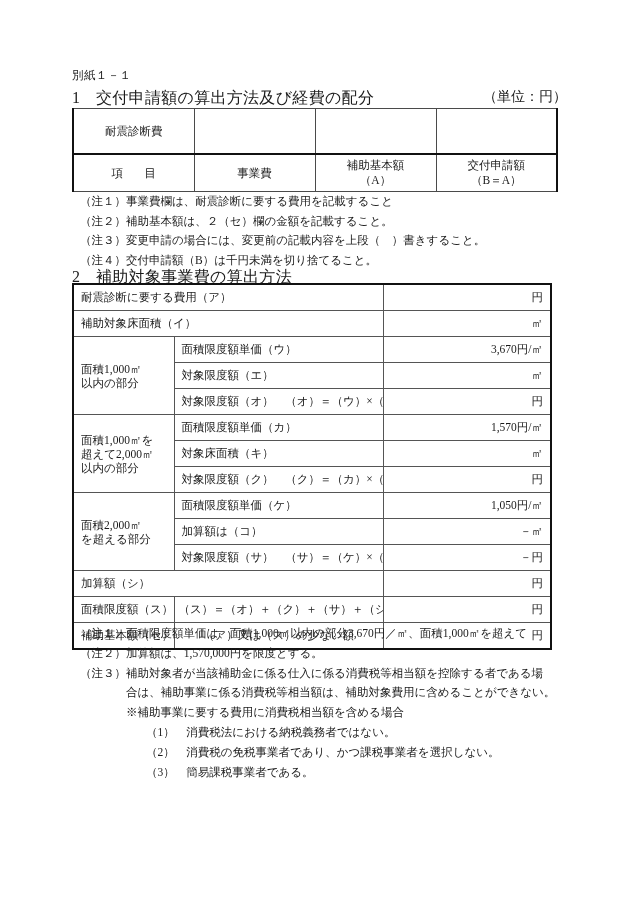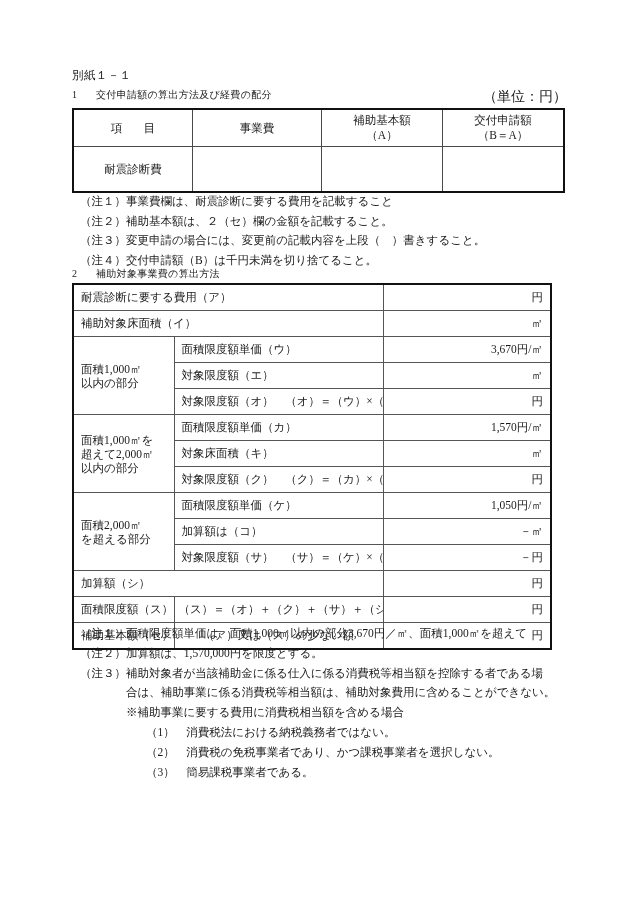--- a/index.html
+++ b/index.html
@@ -26,21 +26,21 @@
   .doc-label {
     position: absolute;
     left: 72px;
     top: 68px;
     font-size: 11.5px;
     letter-spacing: 0.4px;
     white-space: nowrap;
   }
   .sec-heading {
     position: absolute;
-    font-size: 10px;
+    font-size: 16px;
     white-space: nowrap;
     letter-spacing: 0.3px;
   }
   .sec1 { left: 72px; top: 88px; }
   .sec2 { left: 72px; top: 267px; }
   .sec-num { display: inline-block; width: 24px; }
   .unit-note {
     position: absolute;
     right: 70px;
     top: 88px;
@@ -136,40 +136,40 @@
   <div class="doc-label">別紙１－１</div>
 
   <div class="sec-heading sec1">
     <span class="sec-num">1</span><span>交付申請額の算出方法及び経費の配分</span>
   </div>
   <div class="unit-note">（単位：円）</div>
 
   <table class="t1">
     <tbody>
         <tr>
-      <td class="hd outer-l outer-t" style="width:118px">
-        <span class="spaced">項　目</span>
-      </td>
-      <td class="hd outer-t" style="width:128px">
-        <span>事業費</span>
-      </td>
-      <td class="hd outer-t" style="width:120px">
-        <span class="sub">補助基本額</span>
-        <span class="sub">（A）</span>
-      </td>
-      <td class="hd outer-t outer-r" style="width:120px">
-        <span class="sub">交付申請額</span>
-        <span class="sub">（B＝A）</span>
-      </td>
-    </tr>
-    <tr>
       <td class="bd outer-l outer-b">耐震診断費</td>
       <td class="bd outer-b"></td>
       <td class="bd outer-b"></td>
       <td class="bd outer-b outer-r"></td>
+    </tr>
+    <tr>
+      <td class="hd outer-l outer-t" style="width:118px">
+        <span class="spaced">項　目</span>
+      </td>
+      <td class="hd outer-t" style="width:128px">
+        <span>事業費</span>
+      </td>
+      <td class="hd outer-t" style="width:120px">
+        <span class="sub">補助基本額</span>
+        <span class="sub">（A）</span>
+      </td>
+      <td class="hd outer-t outer-r" style="width:120px">
+        <span class="sub">交付申請額</span>
+        <span class="sub">（B＝A）</span>
+      </td>
     </tr>
   </tbody>
     </table>
 
   <div class="notes1">
     <span class="note-row"><span class="note-mark">（注１）</span><span>事業費欄は、耐震診断に要する費用を記載すること</span></span>
     <span class="note-row"><span class="note-mark">（注２）</span><span>補助基本額は、２（セ）欄の金額を記載すること。</span></span>
     <span class="note-row"><span class="note-mark">（注３）</span><span>変更申請の場合には、変更前の記載内容を上段（　）書きすること。</span></span>
     <span class="note-row"><span class="note-mark">（注４）</span><span>交付申請額（B）は千円未満を切り捨てること。</span></span>
   </div>

